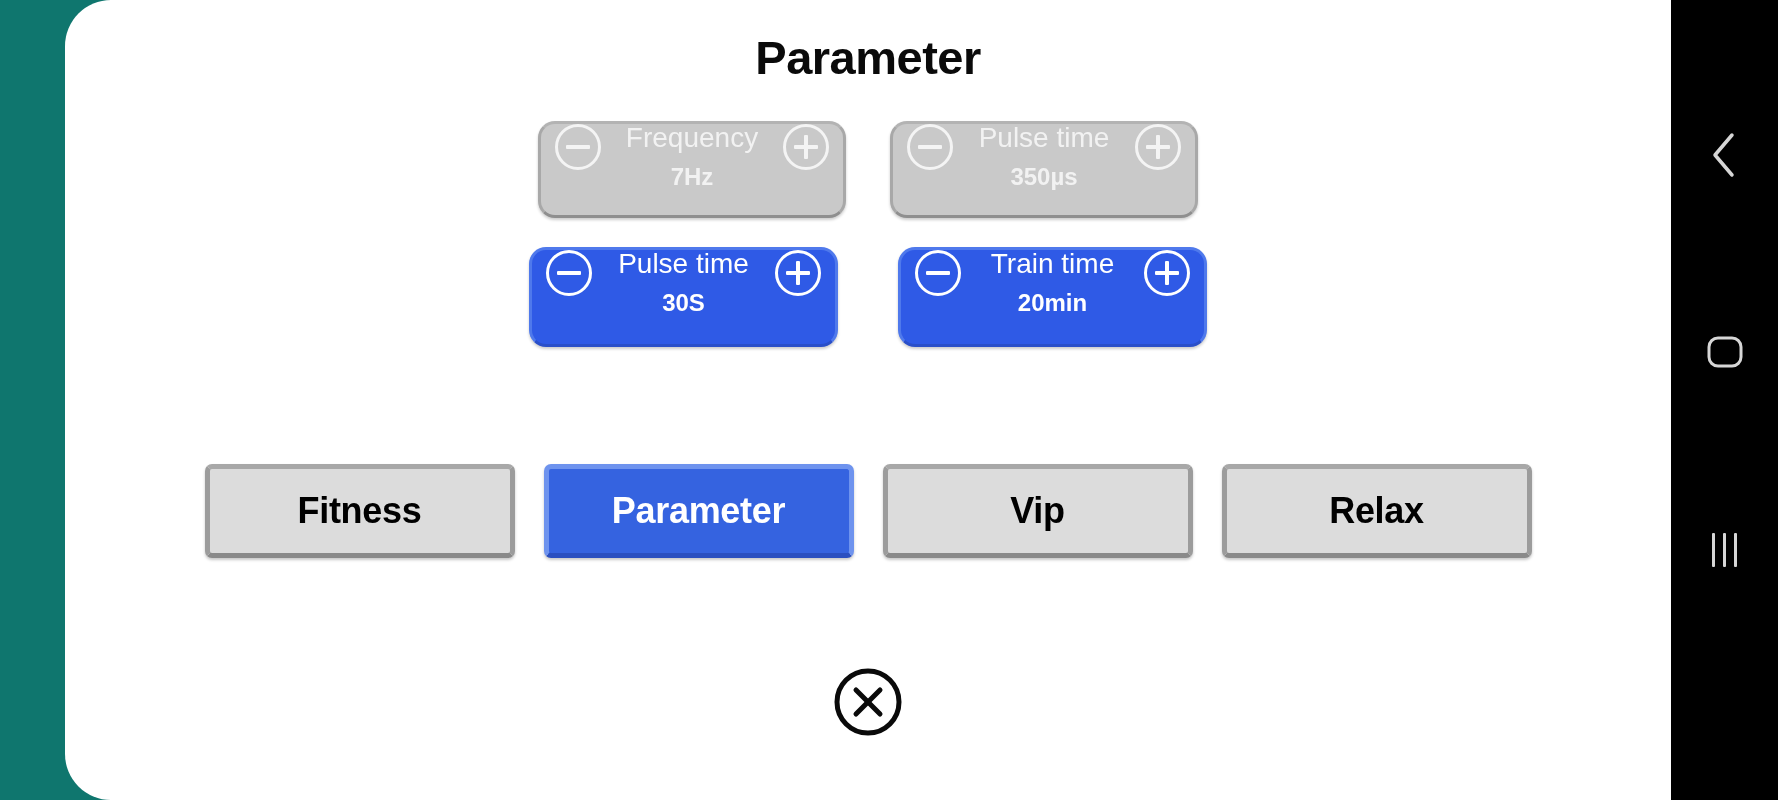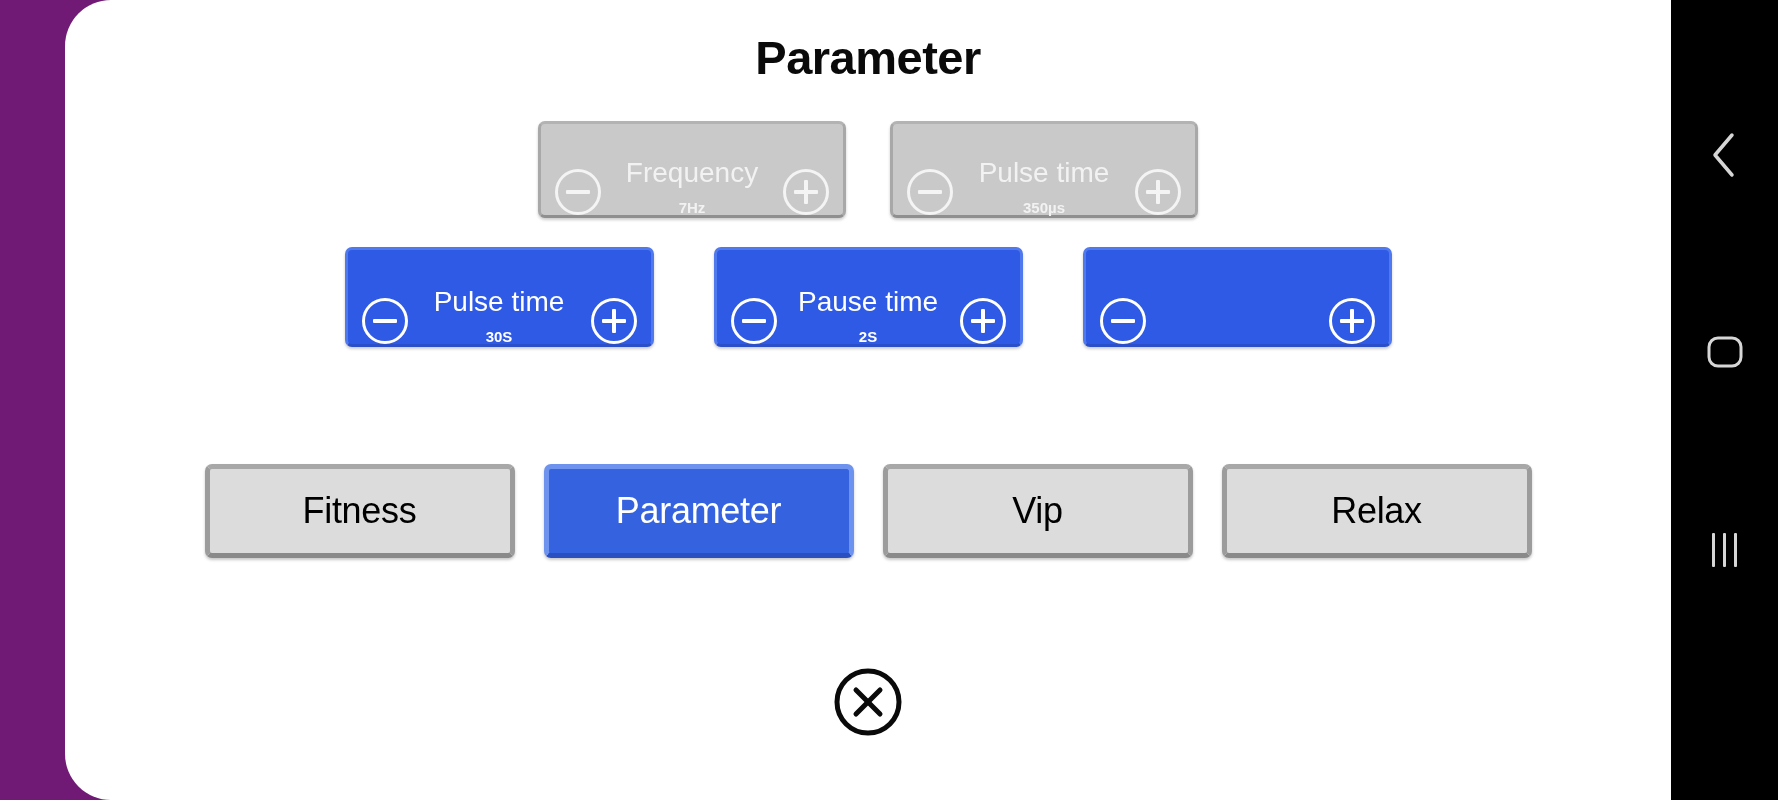--- a/index.html
+++ b/index.html
@@ -10,21 +10,21 @@
     height: 800px;
     overflow: hidden;
     background: #000000;
     font-family: "Liberation Sans", sans-serif;
   }
 
   #screen {
     position: relative;
     width: 1778px;
     height: 800px;
-    background: #701a75;
+    background: #0f766e;
   }
 
   
   #app-card {
     position: absolute;
     left: 65px;
     top: 0px;
     width: 1606px;
     height: 800px;
     background: #ffffff;
@@ -64,23 +64,23 @@
   #stepper-row-2 {
     left: 0;
     top: 247px;
     width: 1606px;
     gap: 60px;
   }
 
   .stepper {
     position: relative;
     display: flex;
-    align-items: flex-end;
+    align-items: flex-start;
     justify-content: space-between;
-    border-radius: 7px;
+    border-radius: 17px;
     padding: 0 14px;
   }
 
   
   .stepper.size-sm {
     width: 308px;
     height: 97px;
   }
 
   
@@ -114,21 +114,21 @@
   .stepper-name {
     display: block;
     font-size: 28px;
     font-weight: normal;
     color: #ffffff;
     margin-bottom: 13px;
   }
 
   .stepper-value {
     display: block;
-    font-size: 15px;
+    font-size: 24px;
     font-weight: bold;
     color: #ffffff;
   }
 
   .stepper.disabled .stepper-name,
   .stepper.disabled .stepper-value {
     color: #f2f2f2;
   }
 
   
@@ -182,21 +182,21 @@
   }
 
   .preset-btn {
     width: 310px;
     height: 94px;
     border-radius: 7px;
     display: flex;
     align-items: center;
     justify-content: center;
     font-size: 36px;
-    font-weight: normal;
+    font-weight: bold;
     letter-spacing: -0.3px;
   }
 
   .preset-btn.inactive {
     background: #dcdcdc;
     color: #000000;
     border: 5px solid #9c9c9c;
     border-top-color: #a8a8a8;
     border-bottom-color: #8a8a8a;
     box-shadow: 0 2px 3px rgba(0,0,0,0.22);
@@ -301,37 +301,28 @@
         <div class="stepper-labels">
           <span class="stepper-name">Pulse time</span>
           <span class="stepper-value">30S</span>
         </div>
         <div class="circ-btn">
           <span class="bar-h"></span>
           <span class="bar-v"></span>
         </div>
       </div>
 
+
       <div class="stepper size-lg active">
         <div class="circ-btn">
           <span class="bar-h"></span>
         </div>
         <div class="stepper-labels">
-          <span class="stepper-name">Pause time</span>
-          <span class="stepper-value">2S</span>
-        </div>
-        <div class="circ-btn">
-          <span class="bar-h"></span>
-          <span class="bar-v"></span>
-        </div>
-      </div>
-
-      <div class="stepper size-lg active">
-        <div class="circ-btn">
-          <span class="bar-h"></span>
+          <span class="stepper-name">Train time</span>
+          <span class="stepper-value">20min</span>
         </div>
         <div class="circ-btn">
           <span class="bar-h"></span>
           <span class="bar-v"></span>
         </div>
       </div>
 
     </div>
 
     <div id="preset-row">

